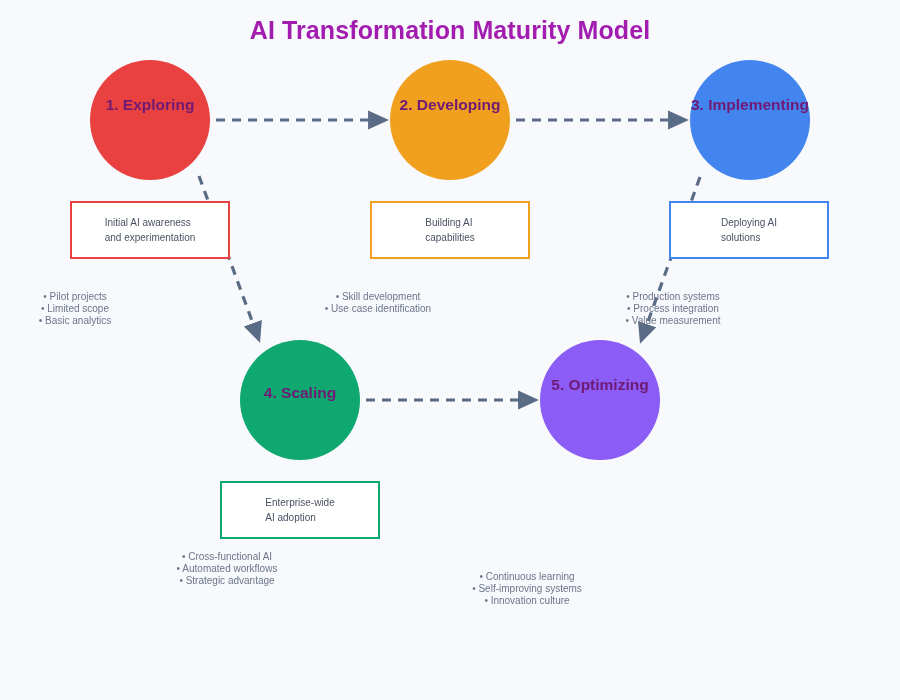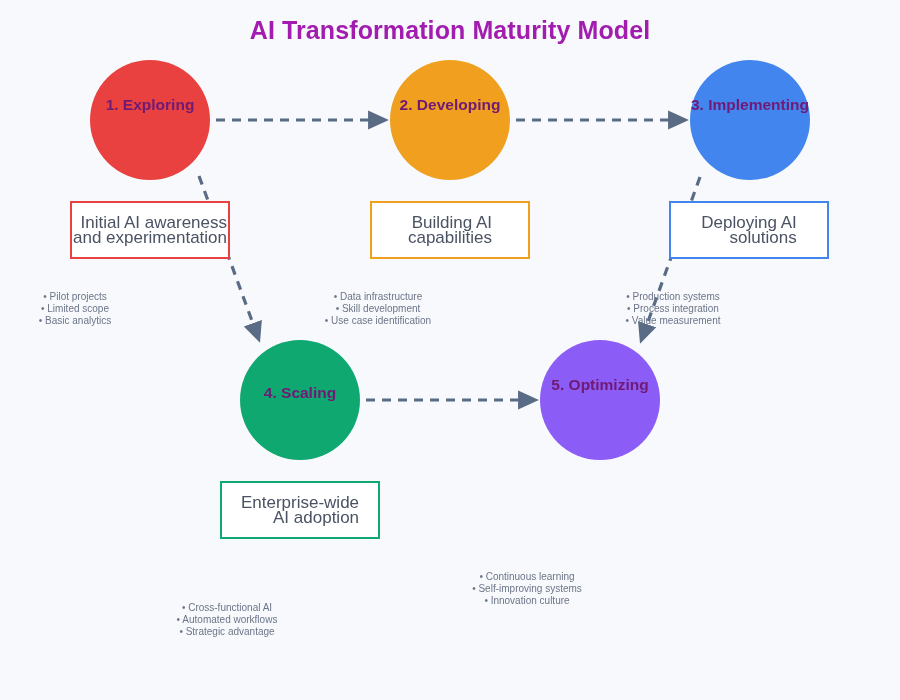--- a/index.html
+++ b/index.html
@@ -61,24 +61,24 @@
     height: 58px;
     background: #ffffff;
     border: 2px solid #cccccc;
     box-sizing: border-box;
     display: flex;
     align-items: center;
     justify-content: center;
     z-index: 5;
   }
   .desc-text {
-    font-size: 17px;
+    font-size: 10px;
     line-height: 15px;
     color: #4a5263;
-    text-align: right;
+    text-align: left;
     white-space: pre-line;
   }
   .bullets {
     position: absolute;
     width: 220px;
     text-align: center;
     font-size: 10px;
     line-height: 12px;
     color: #6c7589;
     z-index: 2;
@@ -119,21 +119,20 @@
     <div>• Basic analytics</div>
   </div>
 
   <div class="stage-circle" style="left: 390px; top: 60px; background: rgb(240, 160, 30);"></div>
   <div class="stage-label" style="left:320px; top:96px;">2. Developing</div>
   <div class="desc-box" style="left: 370px; top: 201px; border-color: rgb(240, 160, 30);">
     <div class="desc-text">Building AI
 capabilities</div>
   </div>
   <div class="bullets" style="left:268px; top:291px;">
-    <div>• Data infrastructure</div>
     <div>• Skill development</div>
     <div>• Use case identification</div>
   </div>
 
   <div class="stage-circle" style="left: 690px; top: 60px; background: rgb(66, 133, 239);"></div>
   <div class="stage-label" style="left:620px; top:96px;">3. Implementing</div>
   <div class="desc-box" style="left: 669px; top: 201px; border-color: rgb(66, 133, 239);">
     <div class="desc-text">Deploying AI
 solutions</div>
   </div>
@@ -142,21 +141,21 @@
     <div>• Process integration</div>
     <div>• Value measurement</div>
   </div>
 
   <div class="stage-circle" style="left: 240px; top: 340px; background: rgb(16, 168, 113);"></div>
   <div class="stage-label" style="left:170px; top:376px;margin-top:8px;">4. Scaling</div>
   <div class="desc-box" style="left: 220px; top: 481px; border-color: rgb(16, 168, 113);">
     <div class="desc-text">Enterprise-wide
 AI adoption</div>
   </div>
-  <div class="bullets" style="left:117px; top:602px;">
+  <div class="bullets" style="left:117px; top:551px;">
     <div>• Cross-functional AI</div>
     <div>• Automated workflows</div>
     <div>• Strategic advantage</div>
   </div>
 
   <div class="stage-circle" style="left: 540px; top: 340px; background: rgb(139, 92, 246);"></div>
   <div class="stage-label" style="left:470px; top:376px;">5. Optimizing</div>
   <div class="bullets" style="left:417px; top:571px;">
     <div>• Continuous learning</div>
     <div>• Self-improving systems</div>

